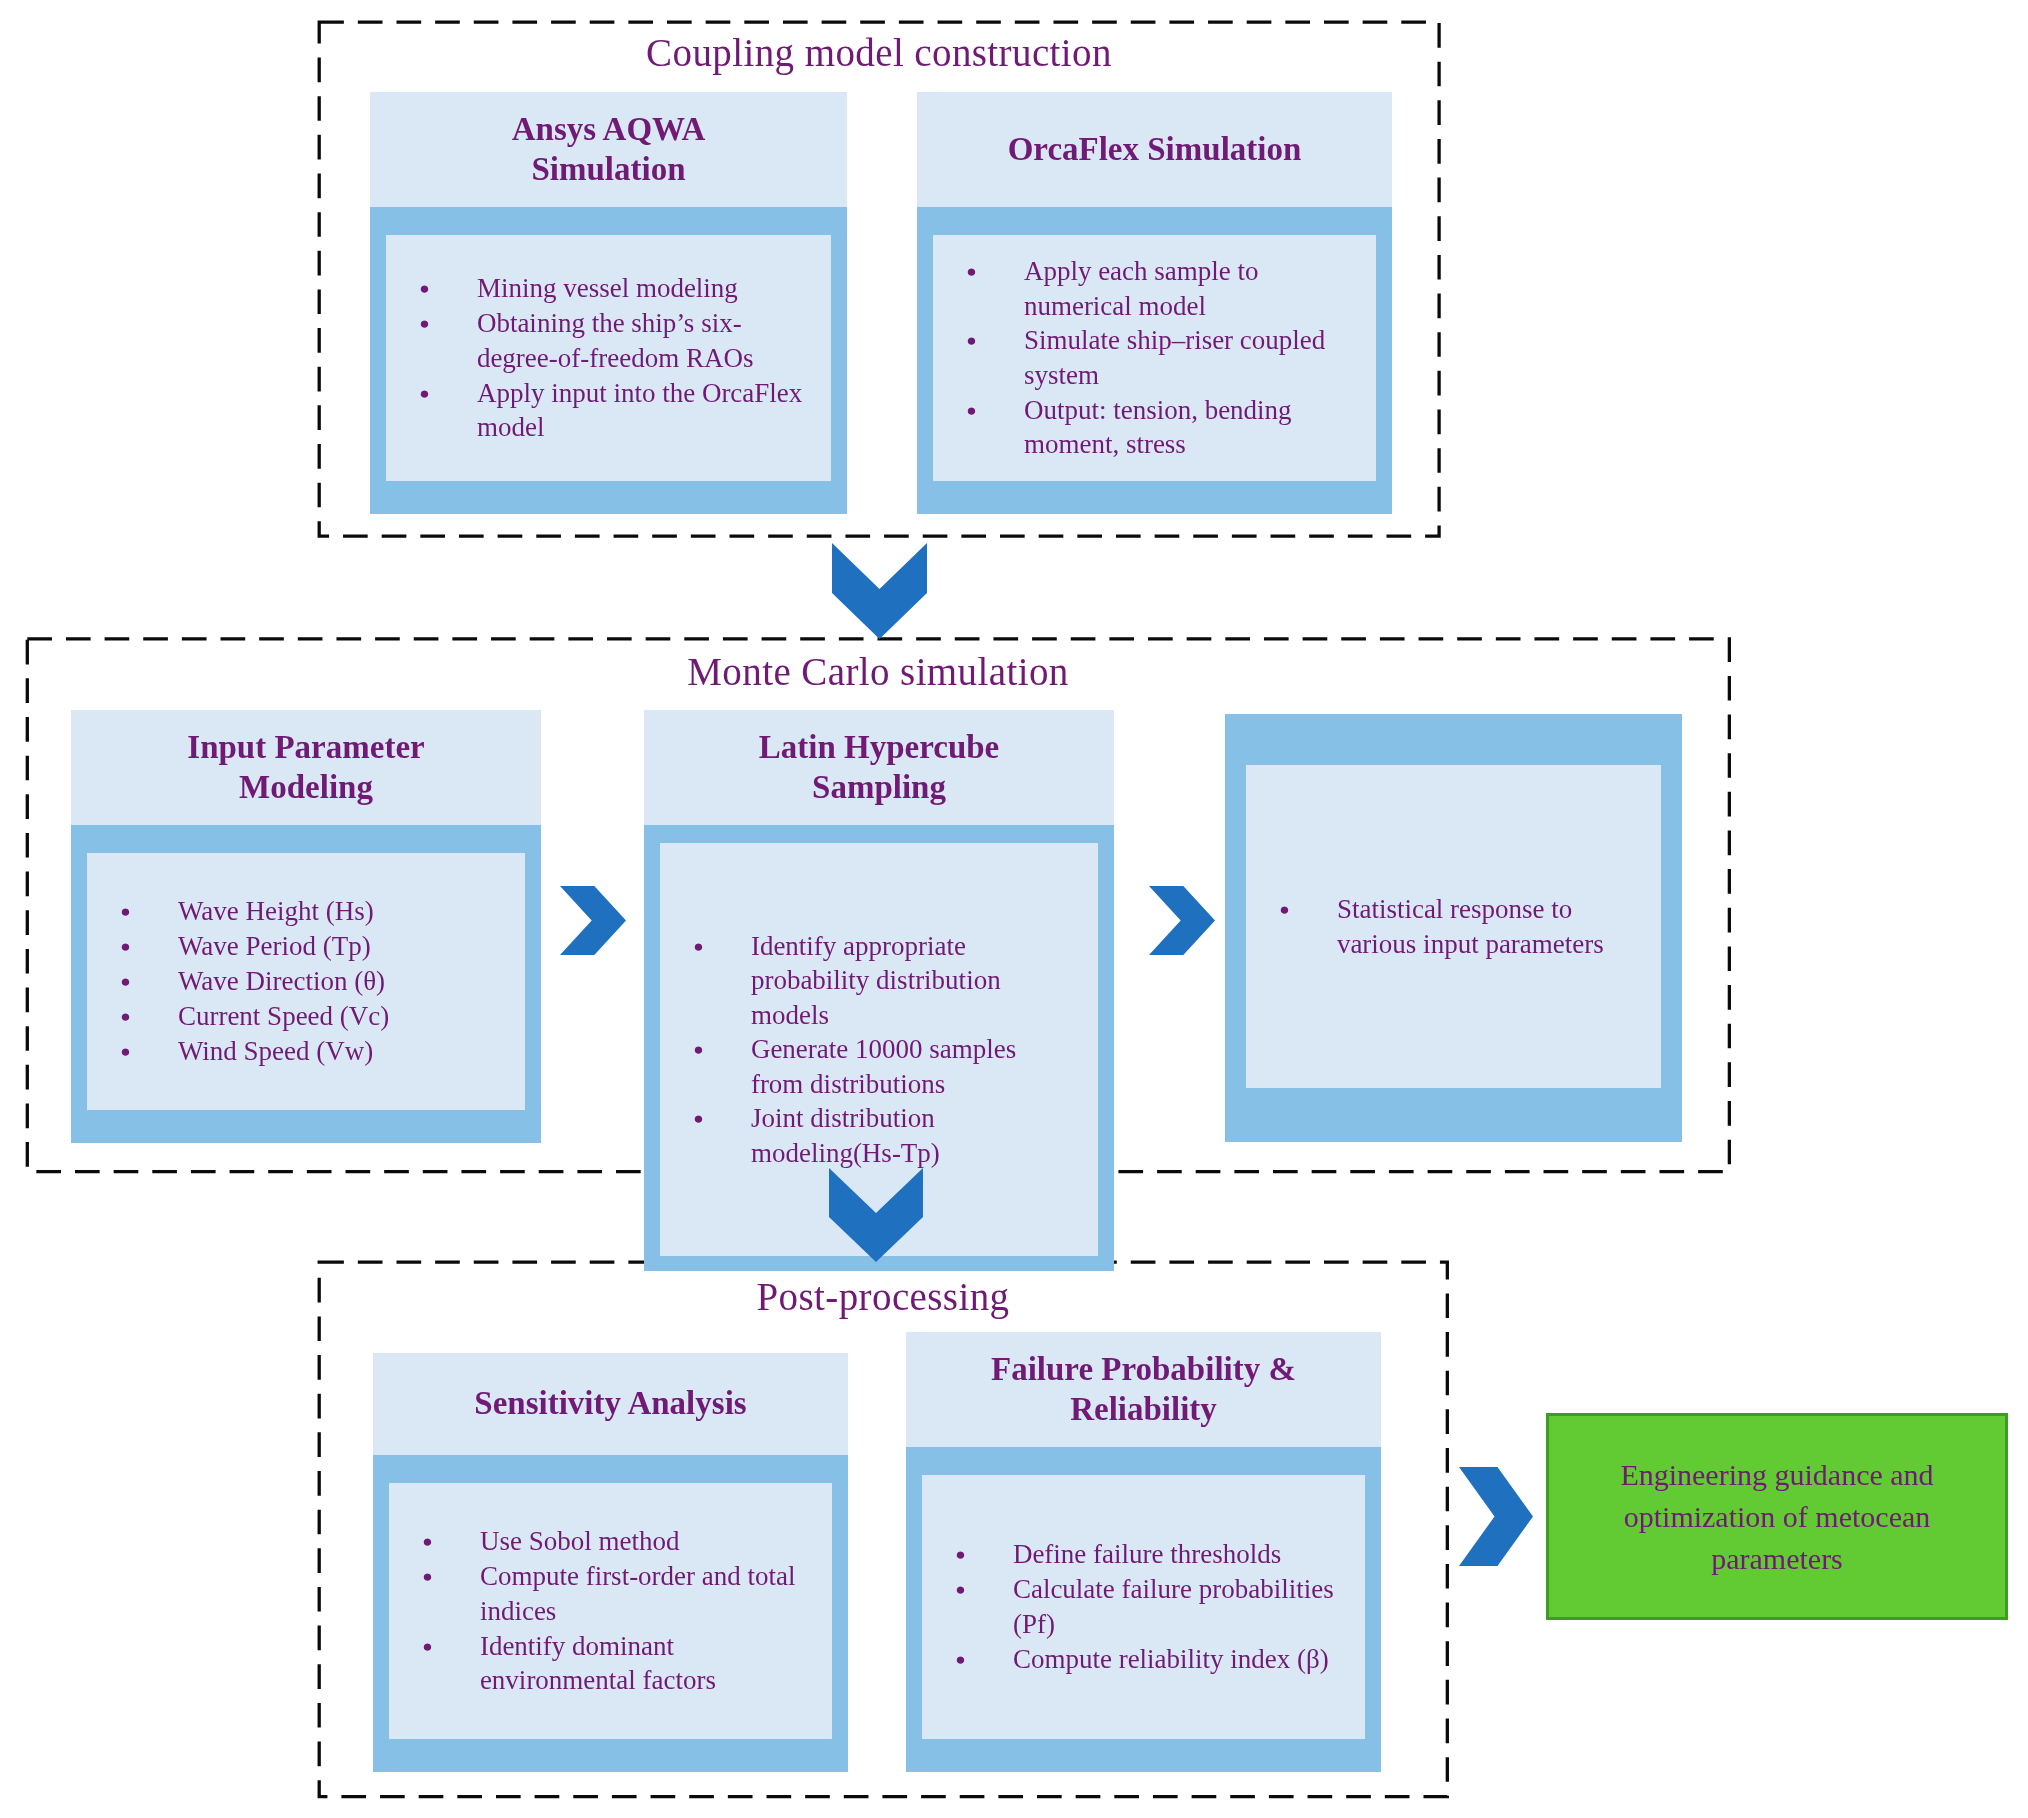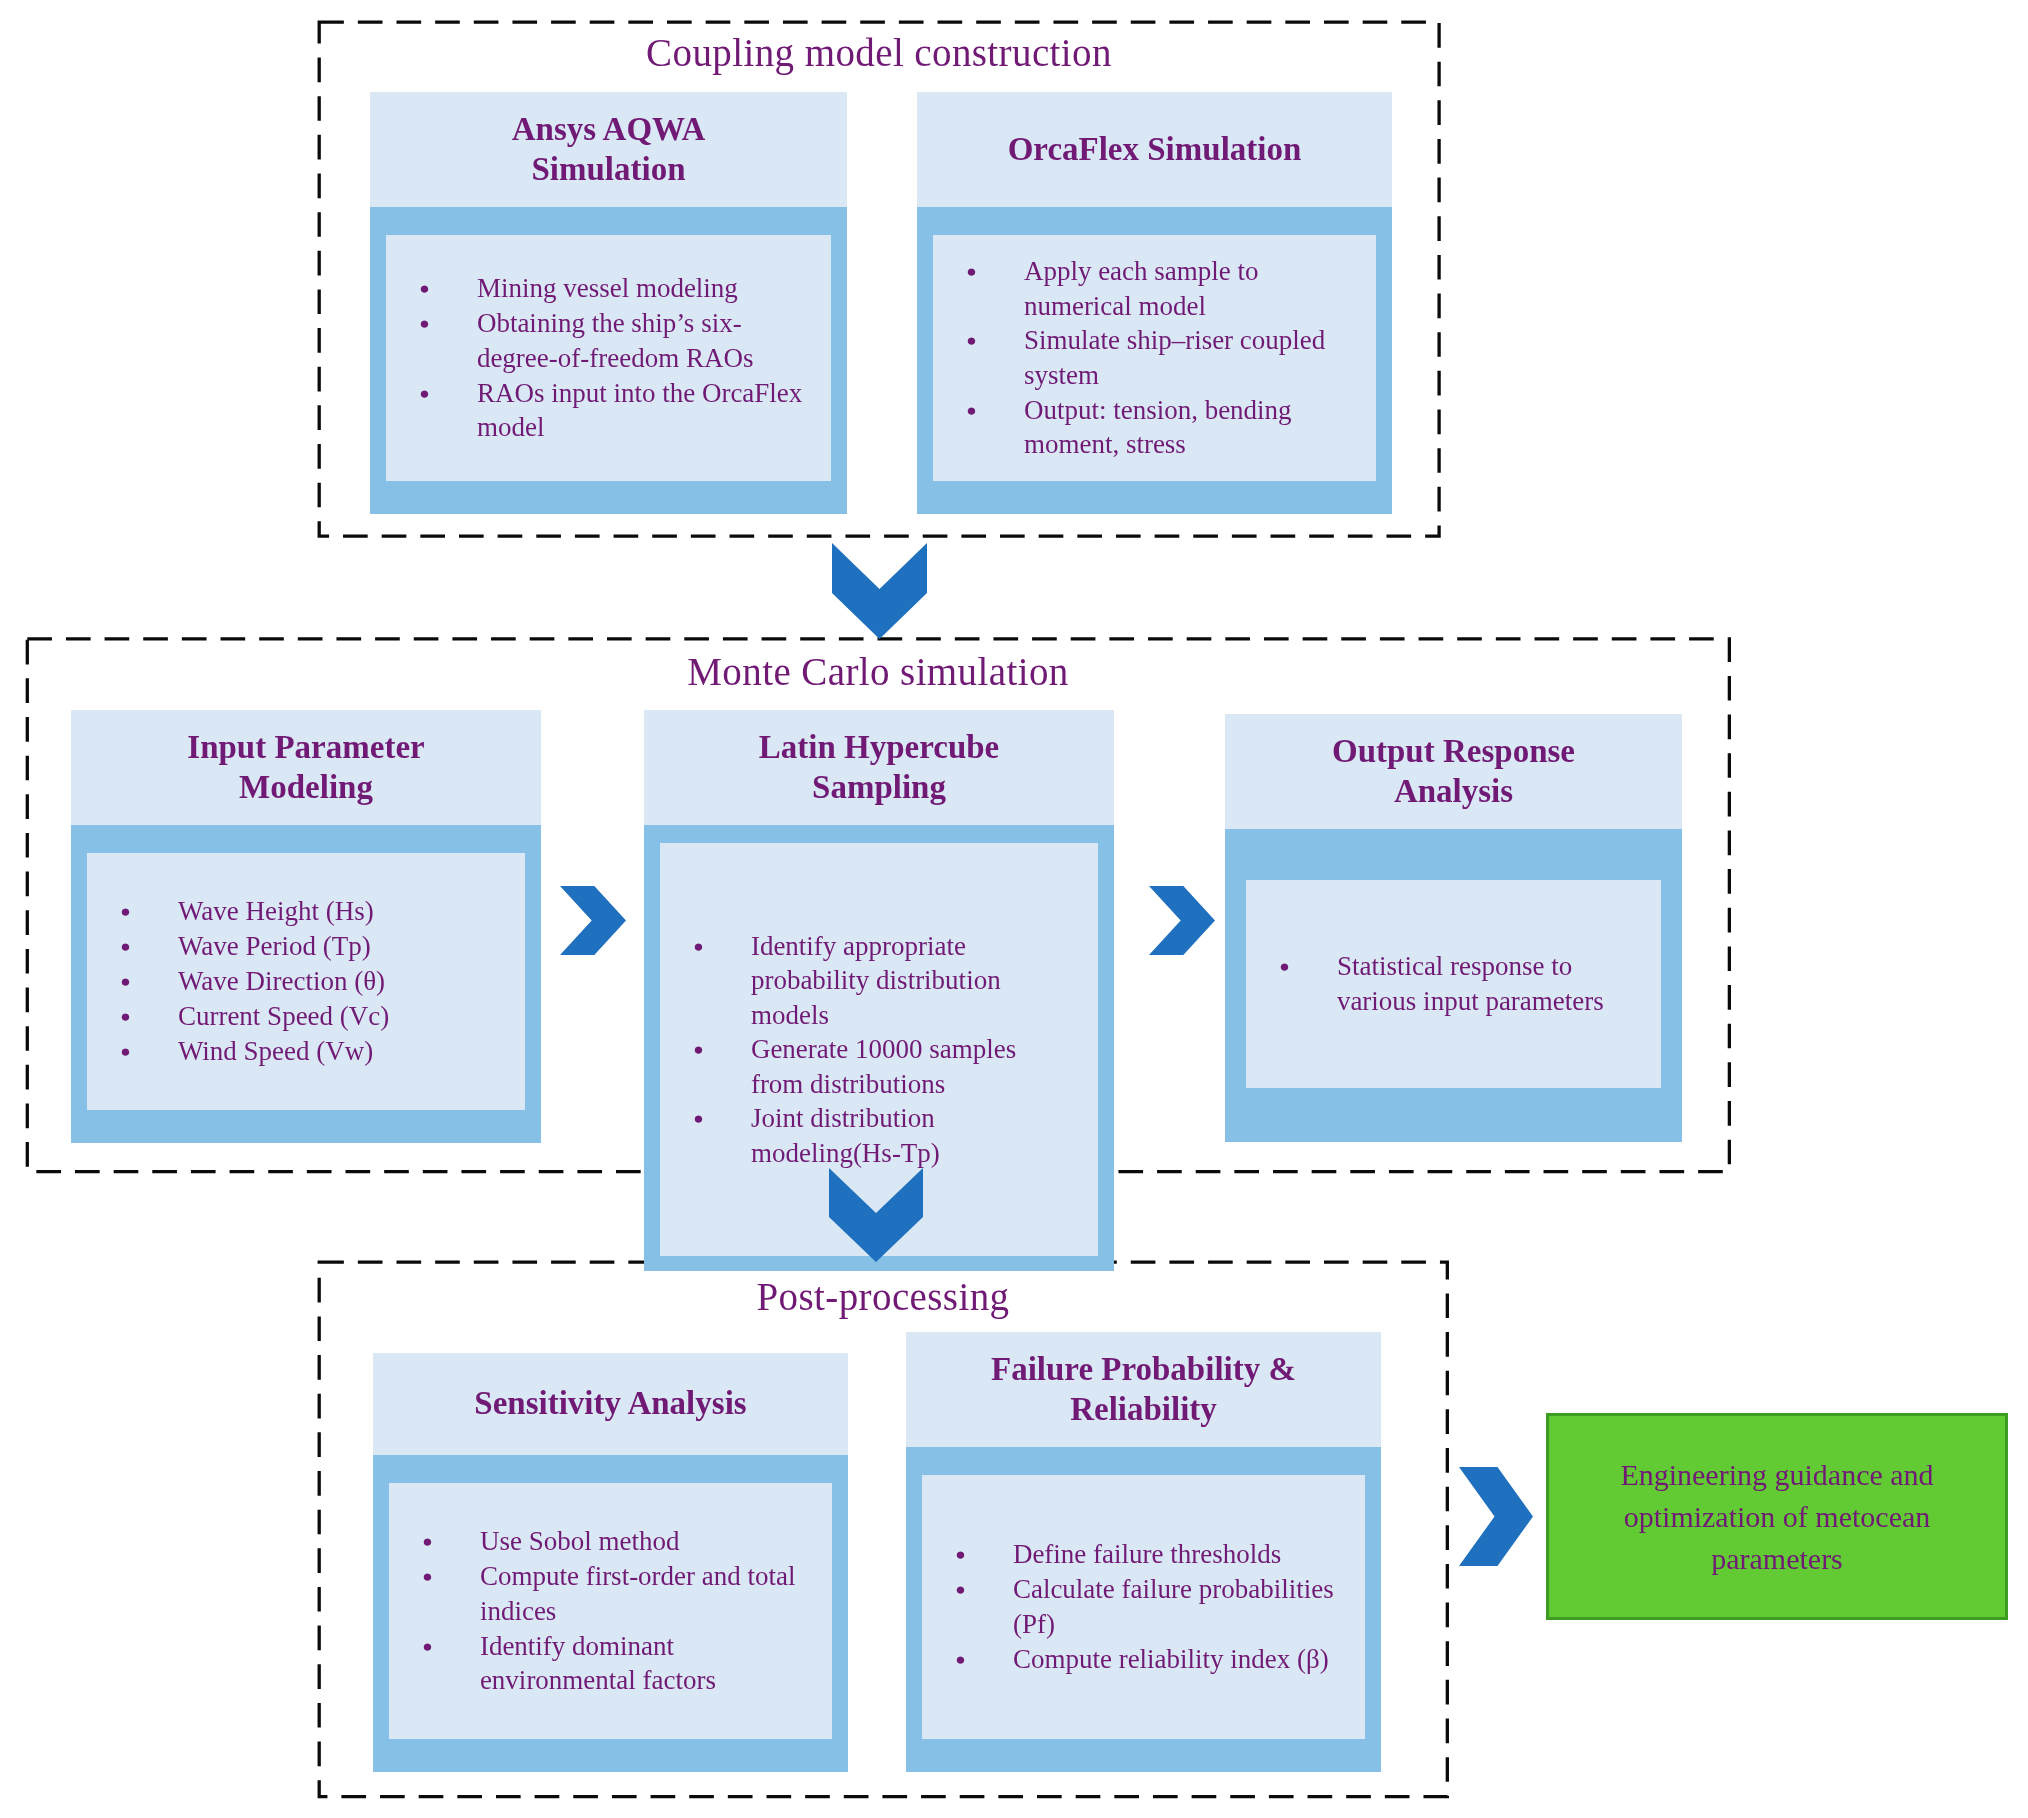--- a/index.html
+++ b/index.html
@@ -114,21 +114,21 @@
             <span class="bullet-text">Mining vessel modeling</span>
           </div>
 
           <div class="bullet">
             <span class="dot">●</span>
             <span class="bullet-text">Obtaining the ship’s six-degree-of-freedom RAOs</span>
           </div>
 
           <div class="bullet">
             <span class="dot">●</span>
-            <span class="bullet-text">RAOs input into the OrcaFlex model</span>
+            <span class="bullet-text">Apply input into the OrcaFlex model</span>
           </div>
         </div>
     </div>
   </div>
 
   <div class="stage-box" style="left:917px; top:92px; width:475px; height:422px;">
     <div class="stage-header hdr-one-line" style="height:115px;">OrcaFlex Simulation</div>
     <div class="stage-body">
       <div class="stage-panel">
 
@@ -212,21 +212,20 @@
           </div>
         </div>
     </div>
   </div>
 
   <svg class="arrow" style="left:1149px; top:886px;" width="66" height="69" viewBox="0 0 100 100" preserveAspectRatio="none">
     <polygon points="0,0 48,50 0,100 52,100 100,50 52,0"></polygon>
   </svg>
 
   <div class="stage-box" style="left:1225px; top:714px; width:457px; height:428px;">
-    <div class="stage-header hdr-narrow">Output Response Analysis</div>
     <div class="stage-body body-pad-xl">
       <div class="stage-panel">
 
           <div class="bullet">
             <span class="dot">●</span>
             <span class="bullet-text">Statistical response to various input parameters</span>
           </div>
         </div>
     </div>
   </div>

